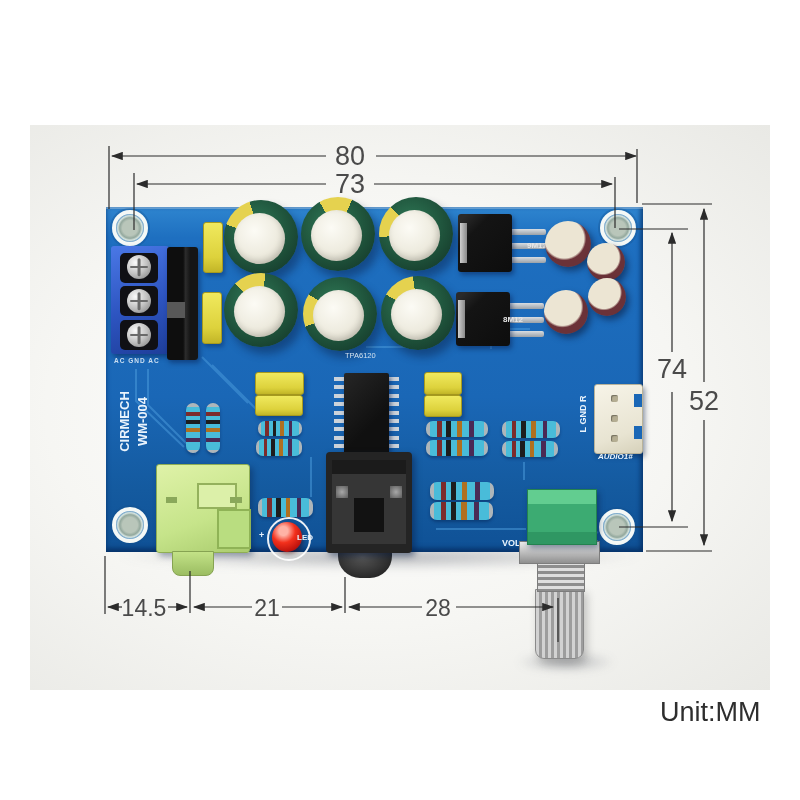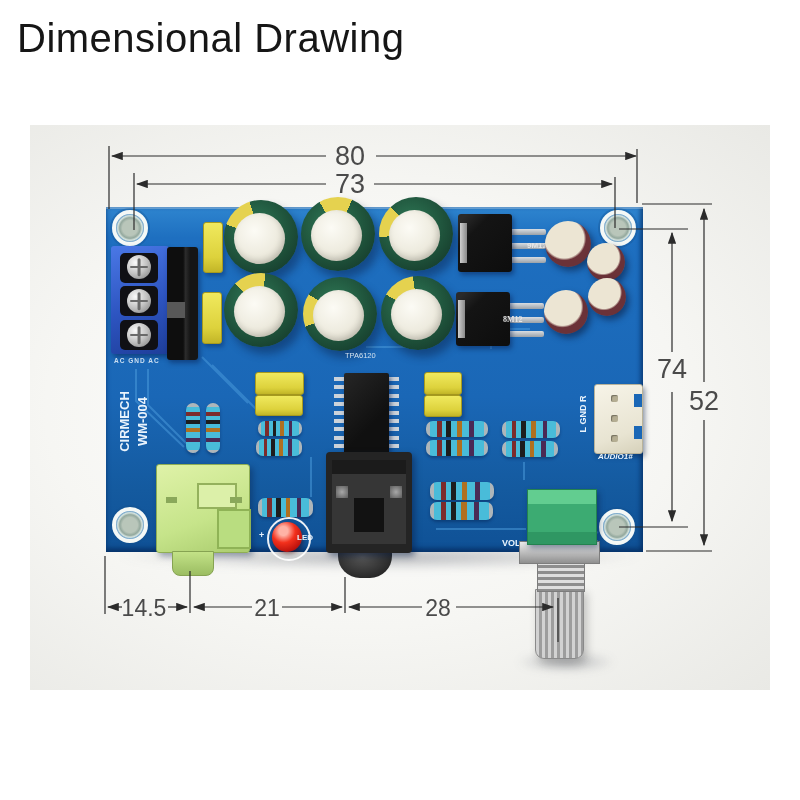--- a/index.html
+++ b/index.html
@@ -140,21 +140,21 @@
 
     <div class="abs lead" style="left:404px;top:22px;width:36px;height:6px;"></div>
     <div class="abs lead" style="left:404px;top:36px;width:36px;height:6px;"></div>
     <div class="abs lead" style="left:404px;top:50px;width:36px;height:6px;"></div>
     <div class="abs reg" style="left:352px;top:7px;width:54px;height:58px;"></div>
     <div class="abs sk" style="left:399px;top:34px;font-size:8px;color:#e6e6e6;margin-left:22px;">9M12</div>
     <div class="abs lead" style="left:402px;top:96px;width:36px;height:6px;"></div>
     <div class="abs lead" style="left:402px;top:110px;width:36px;height:6px;"></div>
     <div class="abs lead" style="left:402px;top:124px;width:36px;height:6px;"></div>
     <div class="abs reg" style="left:350px;top:85px;width:54px;height:54px;"></div>
-    <div class="abs sk" style="left:397px;top:108px;font-size:8px;color:#e6e6e6;font-family:Liberation Serif, serif;">8M12</div>
+    <div class="abs sk" style="left:397px;top:108px;font-size:8px;color:#e6e6e6;">8M12</div>
 
     <div class="abs mcap" style="left:439px;top:14px;width:46px;height:46px;"></div>
     <div class="abs mcap" style="left:481px;top:36px;width:38px;height:38px;"></div>
     <div class="abs mcap" style="left:438px;top:83px;width:44px;height:44px;"></div>
     <div class="abs mcap" style="left:482px;top:71px;width:38px;height:38px;"></div>
 
     <div class="abs sk" style="left:239px;top:144px;font-size:7.5px;font-weight:normal;color:#cfe0ee;">TPA6120</div>
     <div class="abs pincol" style="left:228px;top:170px;width:10px;height:84px;"></div>
     <div class="abs pincol" style="left:283px;top:170px;width:10px;height:84px;"></div>
     <div class="abs ic" style="left:238px;top:166px;width:45px;height:88px;"></div>
@@ -264,14 +264,14 @@
   </svg>
 
   <div class="abs dim-label dl-big" style="left:327px;top:141px;width:46px;">80</div>
   <div class="abs dim-label dl-big" style="left:327px;top:169px;width:46px;">73</div>
   <div class="abs dim-label dl-big" style="left:652px;top:354px;width:40px;">74</div>
   <div class="abs dim-label dl-big" style="left:684px;top:386px;width:40px;">52</div>
   <div class="abs dim-label dl-sm" style="left:118px;top:595px;width:52px;">14.5</div>
   <div class="abs dim-label dl-sm" style="left:251px;top:595px;width:32px;">21</div>
   <div class="abs dim-label dl-sm" style="left:421px;top:595px;width:34px;">28</div>
 
-  <div class="abs title">Dimensional Drawing</div>
+  <div class="abs unit">Unit:MM</div>
 </div>
 
 </body></html>

